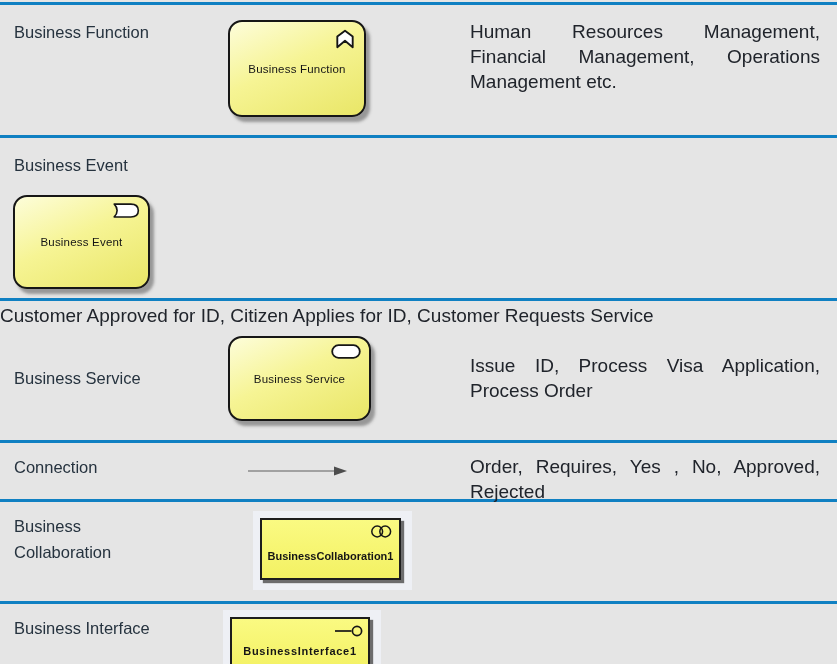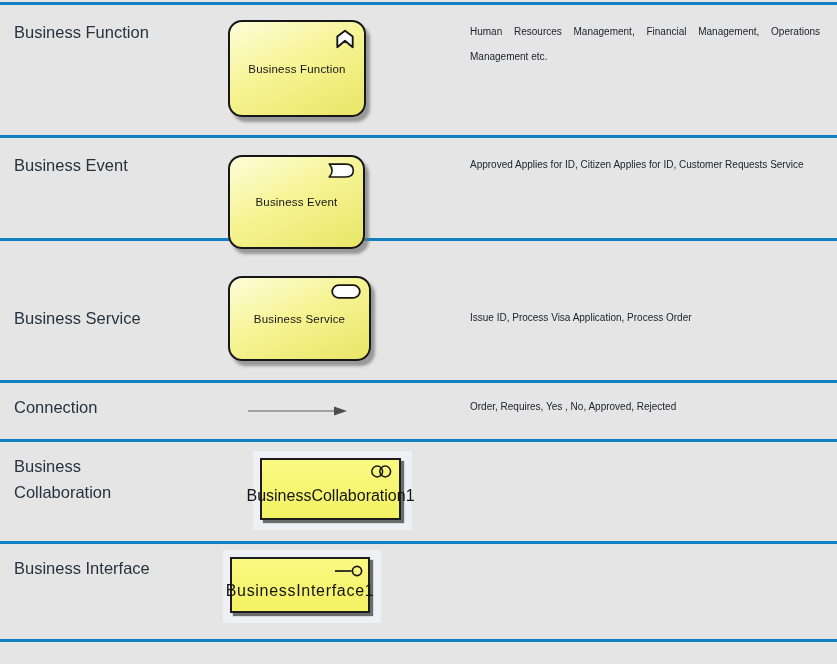--- a/index.html
+++ b/index.html
@@ -8,37 +8,37 @@
     width:837px;height:664px;
     background:#e5e5e5;
     font-family:"Liberation Sans","DejaVu Sans",sans-serif;
     overflow:hidden;
     box-sizing:border-box;
     padding-top:2px;
   }
   .rule{height:3px;background:#1080C2;}
   .row{display:flex;box-sizing:border-box;}
   .r1{height:130px;}
-  .r2{height:100px;}
+  .r2{height:160px;flex-direction:column;}
   .r3{height:139px;align-items:center;}
   .r4{height:56px;}
   .r5{height:99px;gap:32px;}
   .r6{height:95px;}
   .label-col{
     width:215px;box-sizing:border-box;
     padding:14px 0 0 14px;
     font-size:16.5px;line-height:26px;
     color:#26333F;
   }
   .label-col span{display:block;width:160px;}
   .shape-col{width:255px;position:relative;box-sizing:border-box;}
   .desc-col{
     flex:1;box-sizing:border-box;
     padding:14px 17px 0 0;
-    font-size:10px;line-height:25px;
+    font-size:19px;line-height:25px;
     color:#20242B;
     text-align:justify;
   }
   .r4 .label-col,.r4 .desc-col{padding-top:11px;}
   .r5 .label-col,.r6 .label-col{padding-top:11px;}
 
   
   .ar-shape{
     position:relative;
     box-sizing:border-box;
@@ -65,21 +65,21 @@
   .p6{margin:6px 0 0 8px;}
   .flat-rect{
     position:relative;box-sizing:border-box;
     border:2px solid #1d1d1d;
     background:linear-gradient(180deg,#FAFA82 0%,#F3F163 100%);
     box-shadow:3px 3px 1px rgba(75,75,75,0.8);
     display:flex;align-items:center;justify-content:center;
   }
   .rect-collab{width:141px;height:62px;padding-top:14px;}
   .rect-iface{width:140px;height:56px;padding-top:12px;}
-  .flat-rect .shape-label{font-size:16px;color:#151515;}
+  .flat-rect .shape-label{font-size:11px;color:#151515;font-weight:bold;}
   .rect-iface .shape-label{letter-spacing:0.7px;}
   .flat-icon{position:absolute;top:4px;right:6px;}
   .iface-icon{top:6px;right:5px;}
 
   .arrow-wrap{margin:22px 0 0 33px;width:100px;height:12px;}
 </style>
 </head>
 <body>
 
 <div class="page">
@@ -111,21 +111,21 @@
     </div>
     <div class="shape-col">
       <div class="ar-shape s-event">
         <svg class="corner-icon" width="28" height="15" viewBox="0 0 26 14">
           <path d="M2 1 L17.5 1 C22.3 1 24.5 3.4 24.5 7 C24.5 10.6 22.3 13 17.5 13 L2 13 C5.6 9.6 5.6 4.4 2 1 Z" fill="#ffffff" stroke="#161616" stroke-width="1.5" stroke-linejoin="round"></path>
         </svg>
         <span class="shape-label">Business Event</span>
       </div>
     </div>
     <div class="desc-col">
-      <span>Approved Applies for ID, Citizen Applies for ID, Customer Requests Service</span>
+      <span>Customer Approved for ID, Citizen Applies for ID, Customer Requests Service</span>
     </div>
   </section>
 
   <div class="rule"></div>
 
   <section class="row r3">
     <div class="label-col">
       <span>Business Service</span>
     </div>
     <div class="shape-col">

